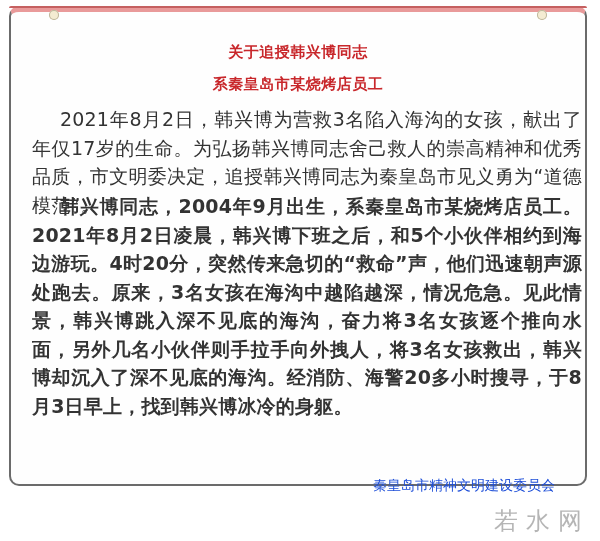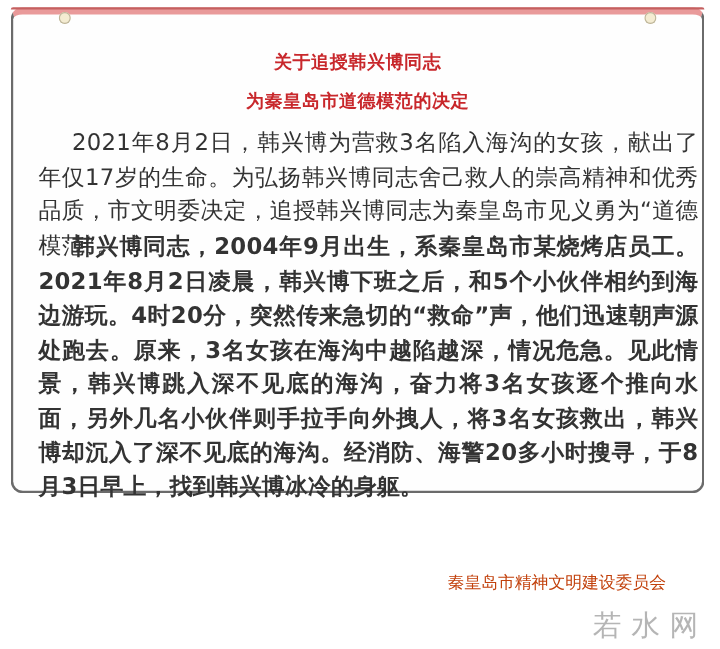--- a/index.html
+++ b/index.html
@@ -1,50 +1,50 @@
 <!DOCTYPE html>
 <html><head>
 <meta charset="utf-8">
 <style>
   html, body { margin:0; padding:0; background:#ffffff; }
   body { width:600px; height:541px; position:relative; overflow:hidden;
          font-family:"DejaVu Sans","Liberation Sans",sans-serif; }
-  .frame { position:absolute; left:9px; top:6px; width:578px; height:405px;
+  .frame { position:absolute; left:9px; top:6px; width:578px; height:480px;
            border-left:2px solid #6b6b6b; border-right:2px solid #6b6b6b;
            border-bottom:2px solid #6b6b6b; border-top:6px solid #e99a9a;
            border-radius:10px; background:#fefefe; box-sizing:border-box; }
   .frame::before { content:""; position:absolute; left:-2px; right:-2px; top:-6px; height:2px; background:#c56060; border-radius:10px 10px 0 0; }
   .flower { position:absolute; top:-2px; width:10px; height:10px; border-radius:50%;
             background:#f4ecd2; box-shadow:0 0 0 1px #bdb59a inset; }
   .flower.left { left:38px; }
   .flower.right { right:38px; }
   .title { position:absolute; left:0; right:0; text-align:center; color:#c8272b;
            font-size:15px; font-weight:bold; letter-spacing:0.5px; }
   .title.l1 { top:31px; }
   .title.l2 { top:63px; }
   .para { position:absolute; left:21px; width:550px; color:#333333; font-size:19px;
           line-height:28.5px; text-indent:28px; letter-spacing:0.2px; text-align:justify; }
   .p1 { top:93px; }
   .p2 { top:180px;font-weight:bold; }
   .p3 { top:343px; }
-  .sign { position:absolute; right:30px; color:#c2410c; font-size:14px; }
+  .sign { position:absolute; right:30px; color:#1d4ed8; font-size:14px; }
   .sign.org { top:465px; }
   .sign.date { top:494px; }
   .watermark { position:absolute; right:10px; bottom:4px; color:rgba(120,120,120,0.55);
                font-size:24px; letter-spacing:8px; font-family:Liberation Mono, monospace; }
 </style>
 </head>
 <body>
 
 <div class="frame">
   <span class="flower left"></span>
   <span class="flower right"></span>
 
   <div class="title l1">关于追授韩兴博同志</div>
-  <div class="title l2">为秦皇岛市道德模范的决定</div>
+  <div class="title l2">系秦皇岛市某烧烤店员工</div>
 
   <div class="para p1">2021年8月2日，韩兴博为营救3名陷入海沟的女孩，献出了年仅17岁的生命。为弘扬韩兴博同志舍己救人的崇高精神和优秀品质，市文明委决定，追授韩兴博同志为秦皇岛市见义勇为“道德模范”。</div>
   <div class="para p2">韩兴博同志，2004年9月出生，系秦皇岛市某烧烤店员工。2021年8月2日凌晨，韩兴博下班之后，和5个小伙伴相约到海边游玩。4时20分，突然传来急切的“救命”声，他们迅速朝声源处跑去。原来，3名女孩在海沟中越陷越深，情况危急。见此情景，韩兴博跳入深不见底的海沟，奋力将3名女孩逐个推向水面，另外几名小伙伴则手拉手向外拽人，将3名女孩救出，韩兴博却沉入了深不见底的海沟。经消防、海警20多小时搜寻，于8月3日早上，找到韩兴博冰冷的身躯。</div>
 
   <div class="sign org">秦皇岛市精神文明建设委员会</div>
 </div>
 
 <div class="watermark">若水网</div>
 
 </body></html>

